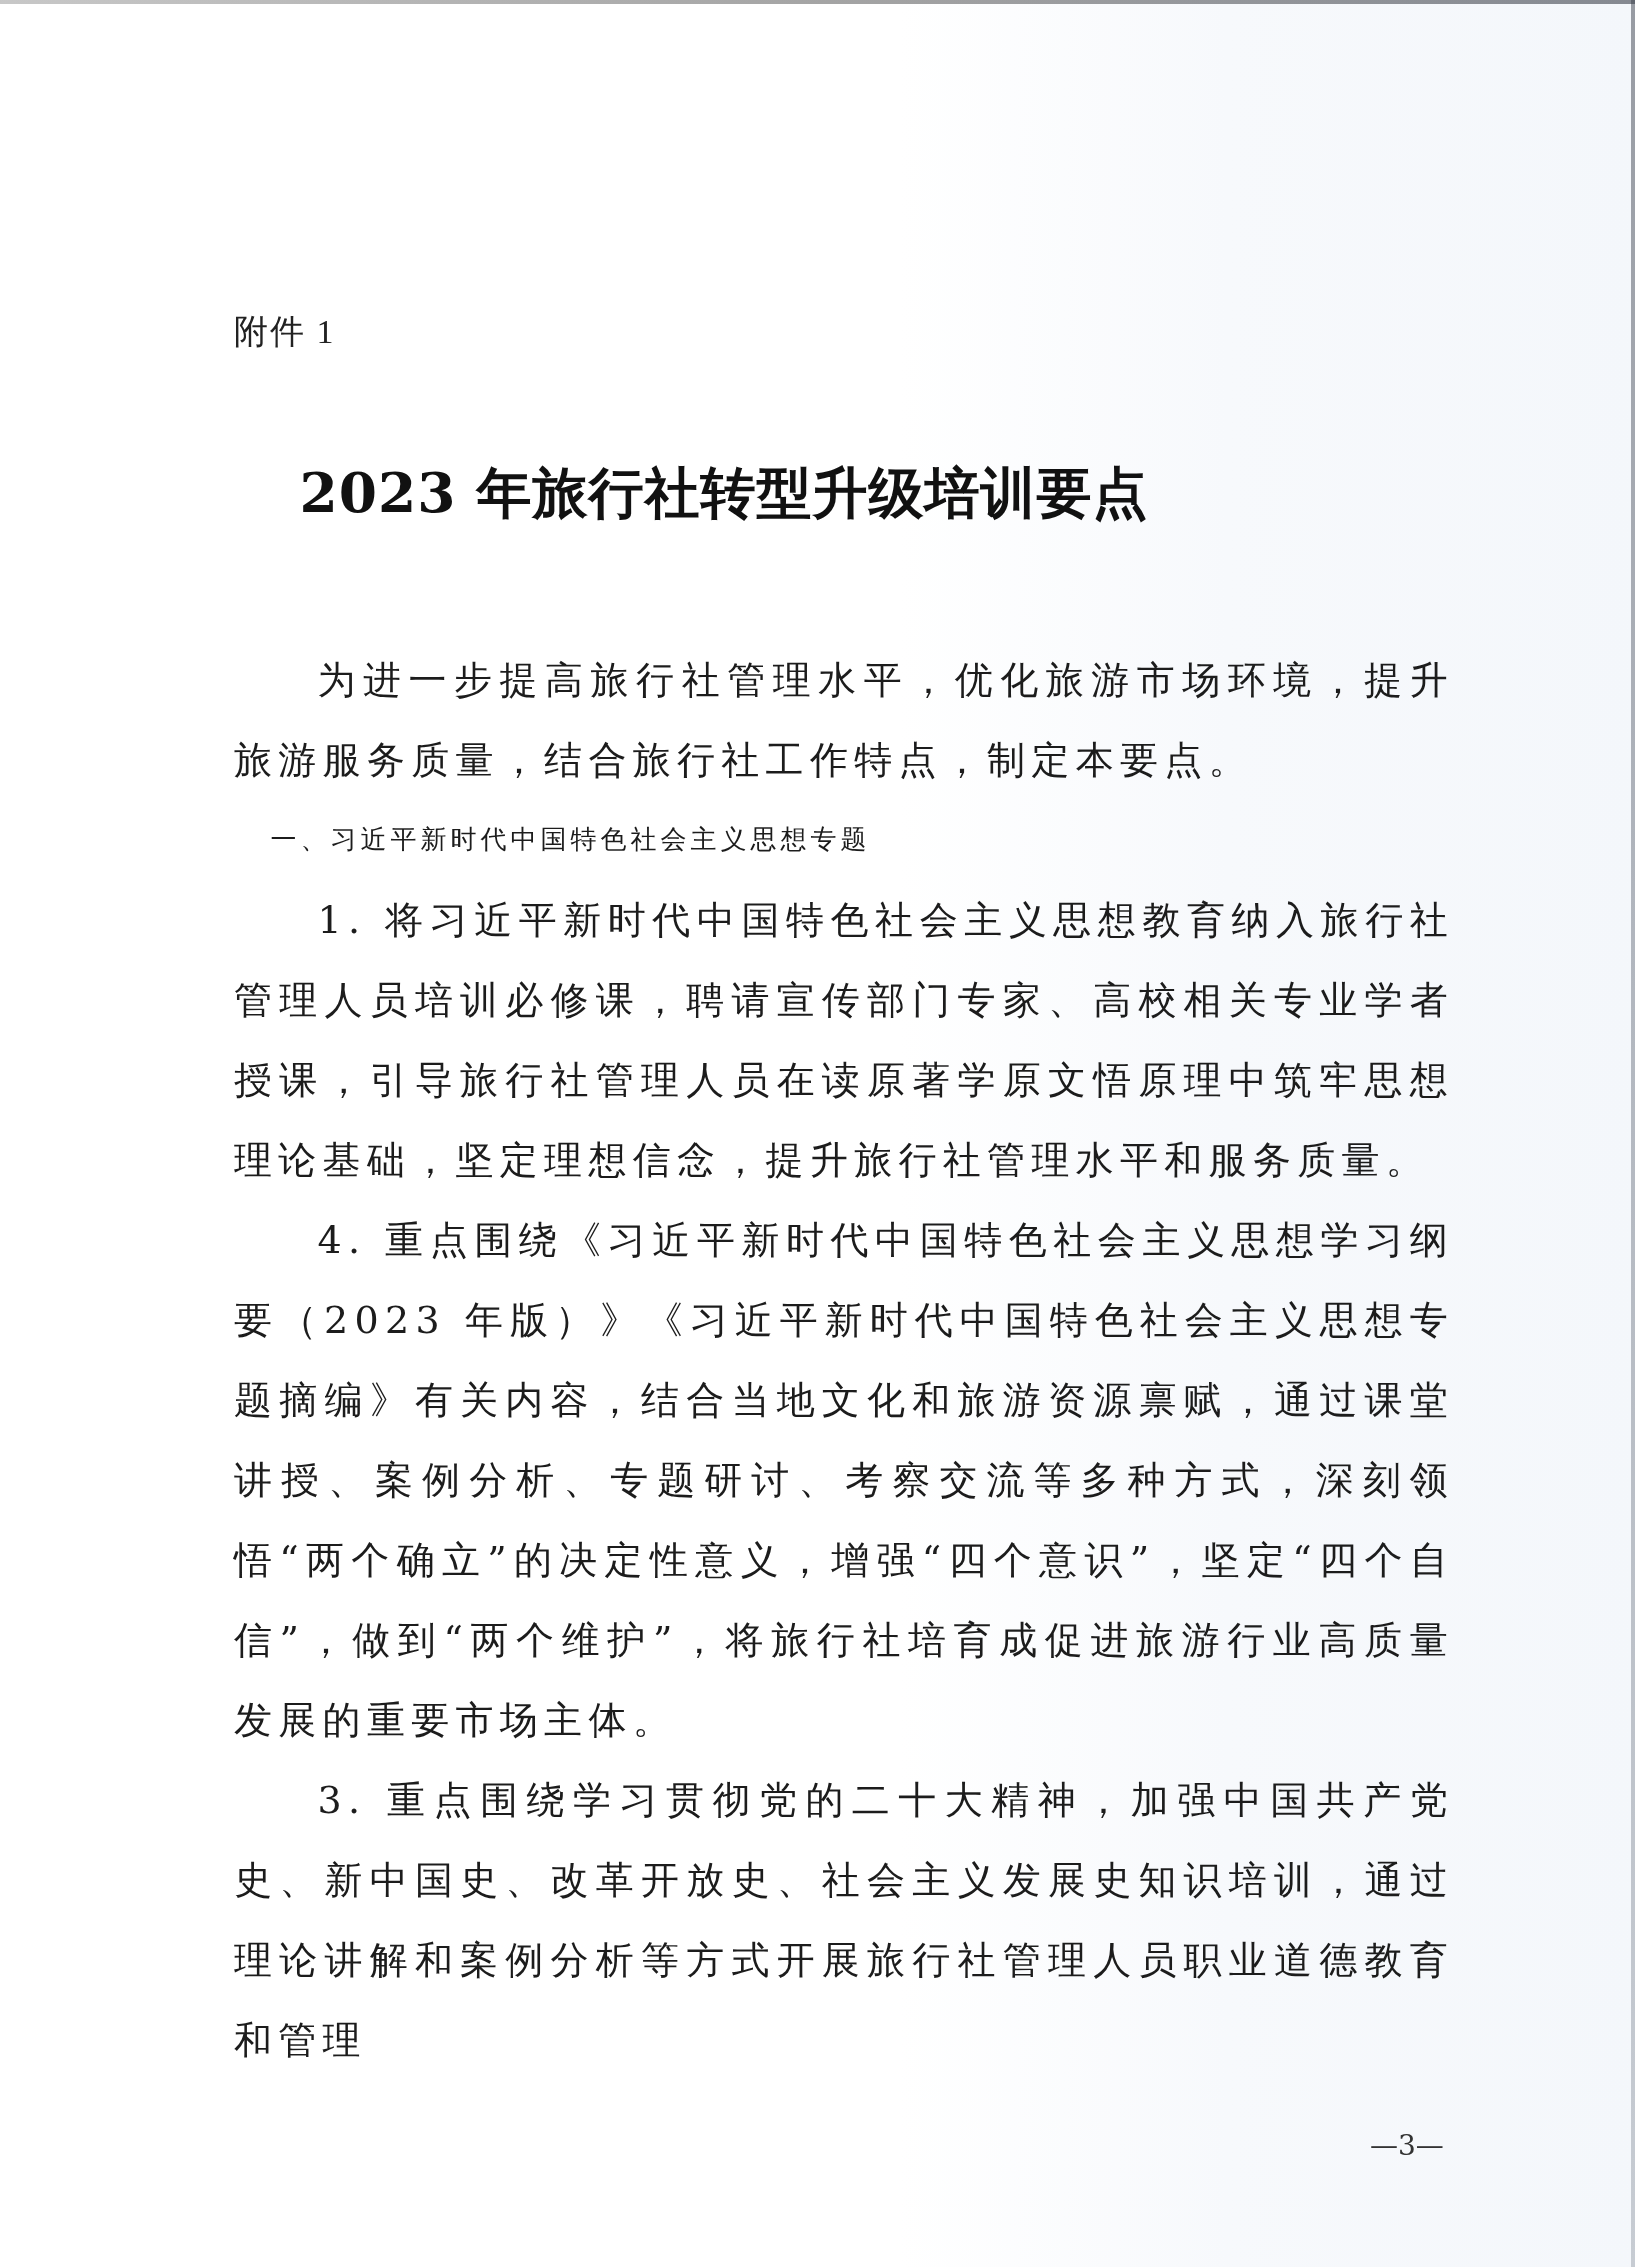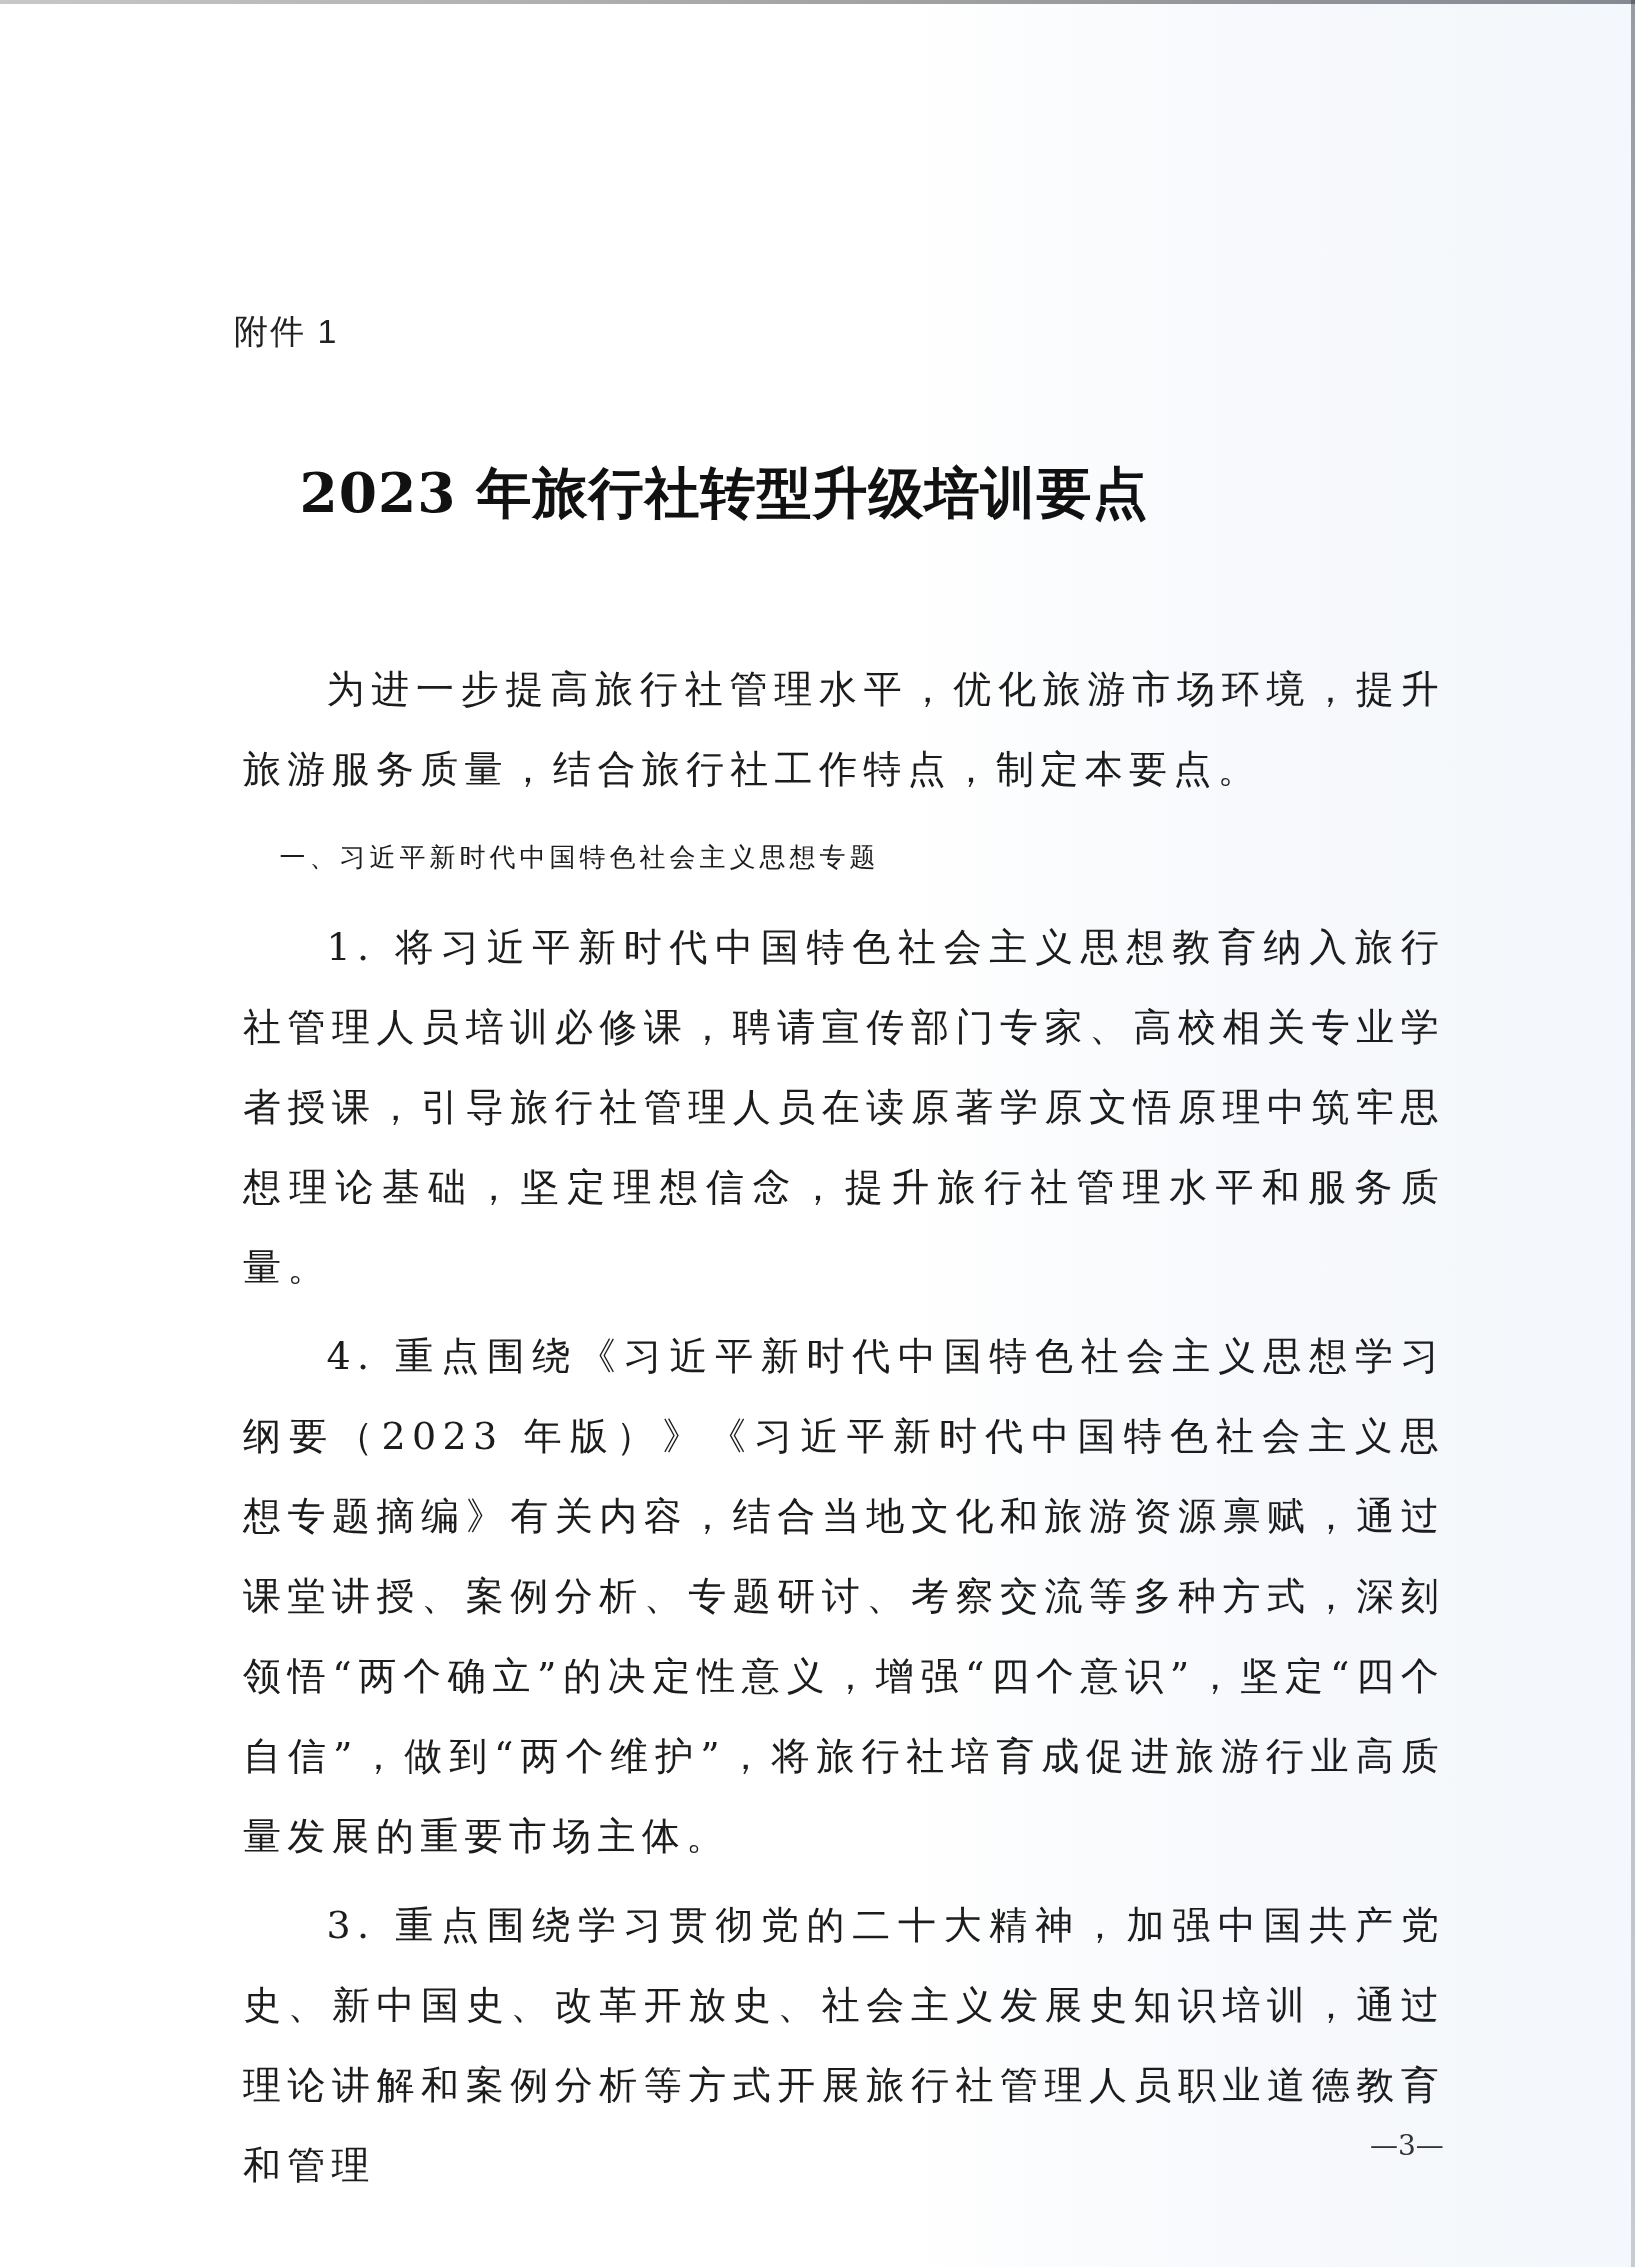--- a/index.html
+++ b/index.html
@@ -37,21 +37,21 @@
       height: 2267px;
       background: linear-gradient(180deg, #3a3f4a, #6d7480 40%, #9aa1ab);
       opacity: 0.5;
     }
     .attachment {
       position: absolute;
       left: 234px;
       top: 309px;
       font-size: 34px;
       letter-spacing: 2px;
-      font-family: Liberation Sans, sans-serif;
+      font-family: Liberation Serif, serif;
       color: #222;
     }
     .title {
       position: absolute;
       left: 0;
       width: 1428px;
       top: 457px;
       text-align: center;
       font-family: "DejaVu Serif", serif;
       font-weight: bold;
@@ -67,21 +67,21 @@
       width: 1220px;
       top: 640px;
       font-family: "DejaVu Serif", serif;
       font-size: 38px;
       line-height: 80px;
       letter-spacing: 6.3px;
       color: #1c1c1c;
       text-align: justify;
     }
     .body-text p {
-      margin: 9px;
+      margin: 0;
       text-indent: 2.2em;
     }
     .body-text .heading {
       font-family: Liberation Serif, serif;
       letter-spacing: 4px;
       font-size: 26px;
       text-indent: 1.4em;
     }
     .page-number {
       position: absolute;

